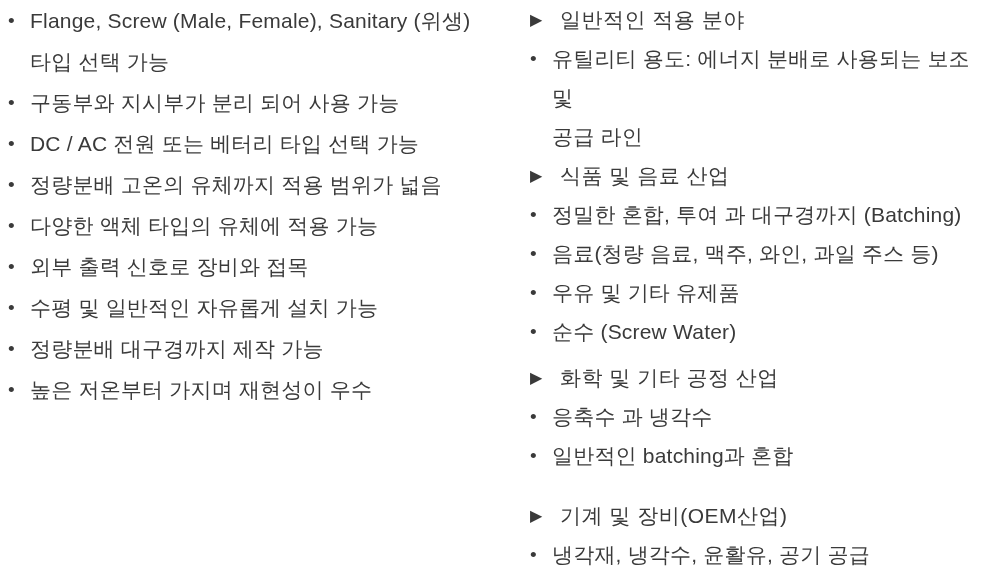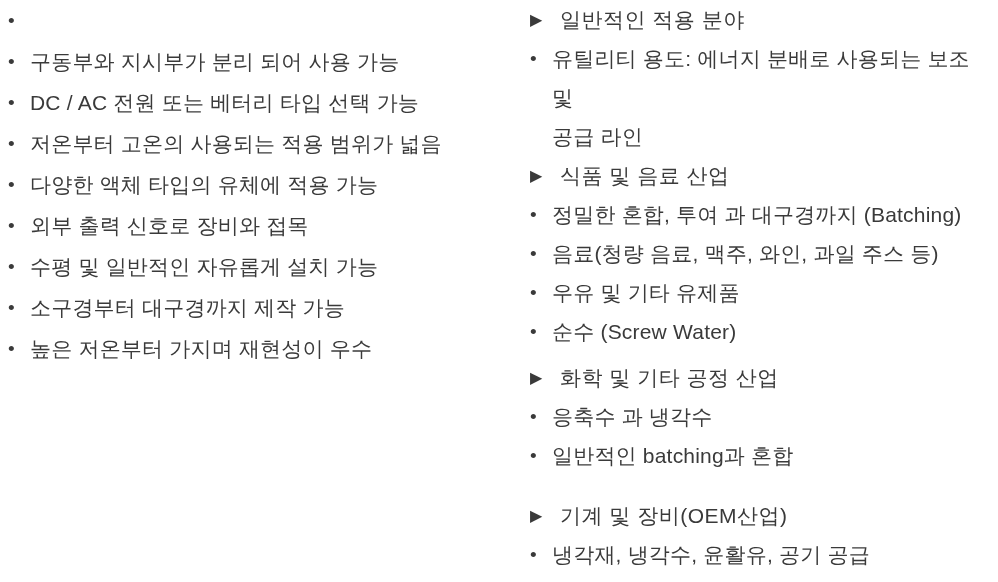--- a/index.html
+++ b/index.html
@@ -56,56 +56,56 @@
   .sec-gap-sm { margin-top: 7px; }
   .sec-gap-lg { margin-top: 21px; }
 </style>
 </head>
 <body>
 
 <div class="col col-left">
 
   <div class="line">
     <span class="marker bullet-marker">•</span>
-    <span class="txt"><br></span>
+    <span class="txt"><span>Flange, Screw (Male, Female), Sanitary (위생)</span><br><span>타입 선택 가능</span></span>
   </div>
 
   <div class="line">
     <span class="marker bullet-marker">•</span>
     <span class="txt">구동부와 지시부가 분리 되어 사용 가능</span>
   </div>
 
   <div class="line">
     <span class="marker bullet-marker">•</span>
     <span class="txt">DC / AC 전원 또는 베터리 타입 선택 가능</span>
   </div>
 
   <div class="line">
     <span class="marker bullet-marker">•</span>
-    <span class="txt">저온부터 고온의 사용되는 적용 범위가 넓음</span>
+    <span class="txt">정량분배 고온의 유체까지 적용 범위가 넓음</span>
   </div>
 
   <div class="line">
     <span class="marker bullet-marker">•</span>
     <span class="txt">다양한 액체 타입의 유체에 적용 가능</span>
   </div>
 
   <div class="line">
     <span class="marker bullet-marker">•</span>
     <span class="txt">외부 출력 신호로 장비와 접목</span>
   </div>
 
   <div class="line">
     <span class="marker bullet-marker">•</span>
     <span class="txt">수평 및 일반적인 자유롭게 설치 가능</span>
   </div>
 
   <div class="line">
     <span class="marker bullet-marker">•</span>
-    <span class="txt">소구경부터 대구경까지 제작 가능</span>
+    <span class="txt">정량분배 대구경까지 제작 가능</span>
   </div>
 
   <div class="line">
     <span class="marker bullet-marker">•</span>
     <span class="txt">높은 저온부터 가지며 재현성이 우수</span>
   </div>
 
 </div>
 
 <div class="col col-right">

